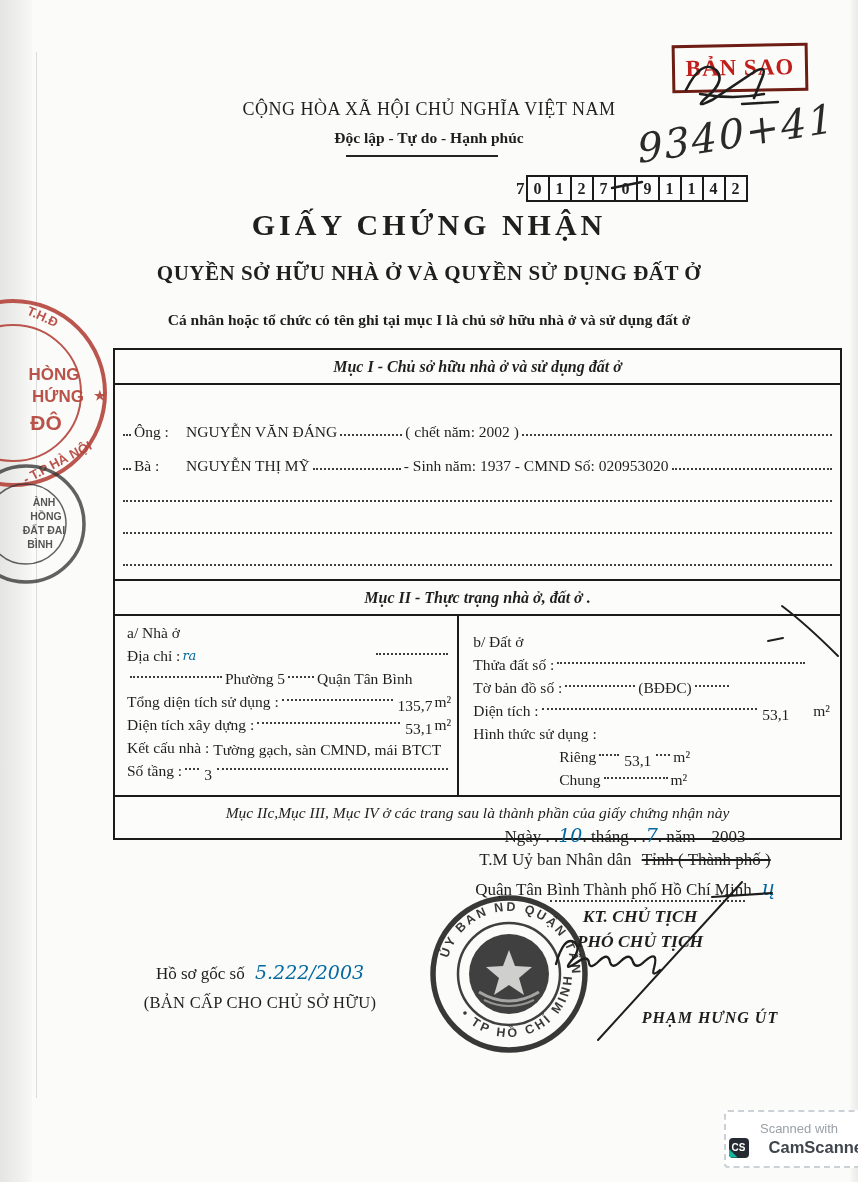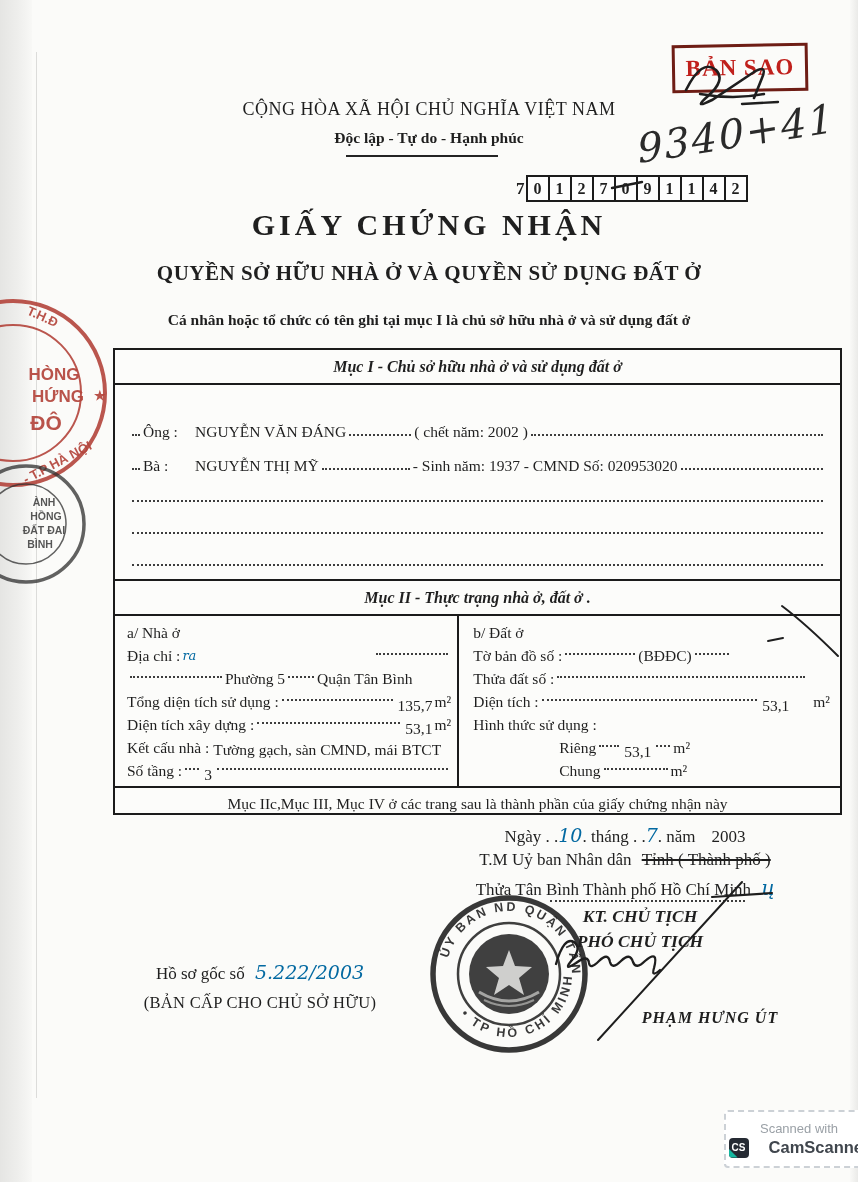--- a/index.html
+++ b/index.html
@@ -22,35 +22,35 @@
         display:flex;align-items:center;justify-content:center;background:rgba(255,255,255,.6);}
   
   .tmain{top:208px;font-size:30px;font-weight:bold;letter-spacing:4px;}
   .tsub{top:261px;font-size:21px;font-weight:bold;letter-spacing:.5px;}
   .tnote{top:311px;font-size:15.5px;font-weight:bold;}
   
   .mtable{top:348px;left:113px;width:725px;border:2px solid #1b1b1b;z-index:2;background:rgba(255,255,255,.25);}
   .sec-head{text-align:center;font-weight:bold;font-size:16px;padding:8px 0 7px;}
   .b-bot{border-bottom:2px solid #1b1b1b;font-style:italic;}
   .b-top{border-top:2px solid #1b1b1b;}
-  .sec1-body{padding:22px 14px 8px;}
+  .sec1-body{padding:22px 5px 8px;}
   .fline{display:flex;align-items:flex-end;font-size:15.5px;height:34px;}
   .fline.empty{height:32px;}
   .dots{flex:1 1 auto;border-bottom:2px dotted #3d3d3d;margin:0 3px 5px;height:1px;}
   .dseg{flex:0 0 var(--w);}
   .olabel{flex:0 0 52px;}
   .sec2-cols{position:relative;display:flex;min-height:162px;font-size:15.5px;}
   .divider{position:absolute;left:47.2%;top:0;bottom:0;width:2px;background:#1b1b1b;z-index:0;}
   .colL{width:47.2%;padding:5px 6px 4px 12px;box-sizing:border-box;}
-  .colR{flex:1;padding:5px 10px 4px 16px;box-sizing:border-box;}
+  .colR{flex:1;padding:14px 10px 4px 16px;box-sizing:border-box;}
   .ln{display:flex;align-items:center;min-height:23px;line-height:21px;}
   .below{position:relative;top:4px;margin:0 2px;}
   .nowrap{white-space:nowrap;position:relative;z-index:2;top:2px;}
   .indent{margin-left:86px;}
-  .notice{text-align:center;font-size:15.5px;padding:7px 0 0;}
+  .notice{text-align:center;font-size:15.5px;padding:7px 0 16px;font-style:italic;}
   
   .issue{top:824px;left:400px;width:450px;font-size:17px;z-index:3;}
   .i-l{position:absolute;left:0;width:100%;text-align:center;white-space:nowrap;}
   .hand{font-family:"DejaVu Serif",serif;font-style:italic;color:#0369a1;}
   .struck{text-decoration:line-through;text-decoration-thickness:2px;}
   .i-dots{position:absolute;left:150px;top:76px;width:195px;border-bottom:2px dotted #3d3d3d;}
   .i-kt{position:absolute;left:110px;top:82px;width:260px;text-align:center;font-weight:bold;font-style:italic;font-size:17.5px;}
   .i-dep{position:absolute;left:110px;top:107px;width:260px;text-align:center;font-weight:bold;font-style:italic;font-size:17.5px;}
   .i-name{position:absolute;left:185px;top:185px;width:250px;text-align:center;font-weight:bold;font-style:italic;font-size:16px;letter-spacing:1px;}
   
@@ -181,29 +181,29 @@
           <span class="below">3</span>
           <span class="dots"></span>
         </div>
       </div>
 
       <div class="colR">
         <div class="ln">
             <span>b/ Đất ở</span>
           </div>
         <div class="ln">
+          <span>Thửa đất số :</span>
+          <span class="dots"></span>
+          <span class="dseg" style="--w:22px"></span>
+        </div>
+        <div class="ln">
           <span>Tờ bản đồ số :</span>
           <span class="dots dseg" style="--w:70px"></span>
           <span>(BĐĐC)</span>
           <span class="dots dseg" style="--w:34px"></span>
-        </div>
-        <div class="ln">
-          <span>Thửa đất số :</span>
-          <span class="dots"></span>
-          <span class="dseg" style="--w:22px"></span>
         </div>
         <div class="ln">
           <span>Diện tích :</span>
           <span class="dots"></span>
           <span class="below">53,1</span>
           <span class="dseg" style="--w:22px"></span>
           <span>m²</span>
         </div>
         <div class="ln">
           <span>Hình thức sử dụng :</span>
@@ -228,21 +228,21 @@
 
   <div class="abs issue">
     <div class="i-l" style="top:0">
       <span>Ngày . .</span><span class="hand" style="font-size:19px">10</span><span>. tháng . .</span><span class="hand" style="font-size:19px">7</span><span>. năm</span><span style="margin-left:16px">2003</span>
     </div>
     <div class="i-l" style="top:26px">
       <span>T.M Uỷ ban Nhân dân</span>
       <span class="struck" style="margin-left:6px">Tỉnh ( Thành phố )</span>
     </div>
     <div class="i-l" style="top:52px">
-      <span>Thửa Tân Bình Thành phố Hồ Chí Minh</span>
+      <span>Quận Tân Bình Thành phố Hồ Chí Minh</span>
       <span class="hand" style="font-size:20px;margin-left:6px">ų</span>
     </div>
     <div class="i-dots"></div>
     <div class="i-kt">KT. CHỦ TỊCH</div>
     <div class="i-dep">PHÓ CHỦ TỊCH</div>
     <div class="i-name">PHẠM HƯNG ÚT</div>
   </div>
 
   <svg class="abs" style="left:424px;top:888px;z-index:2" width="170" height="170" viewBox="0 0 170 170">
     <circle cx="85" cy="86" r="76" fill="none" stroke="#1d1d1d" stroke-width="5.5" opacity=".88"></circle>

